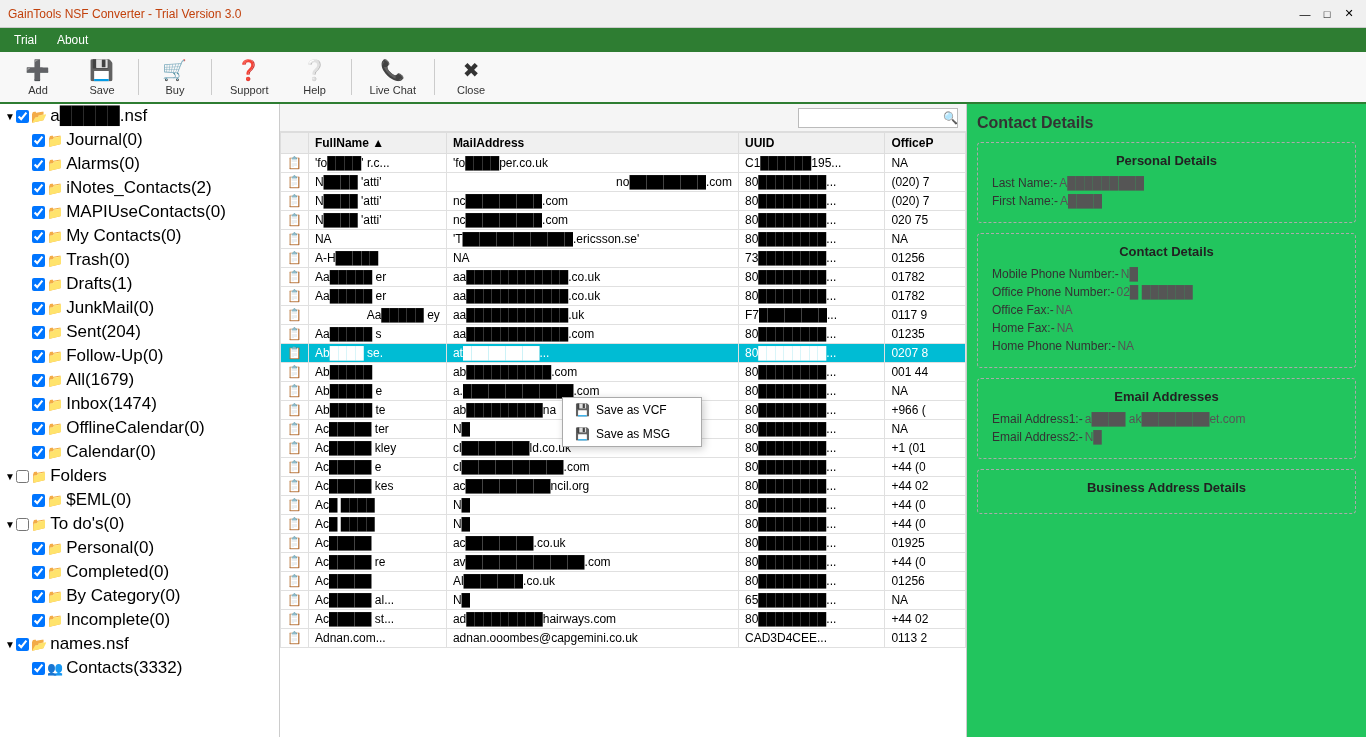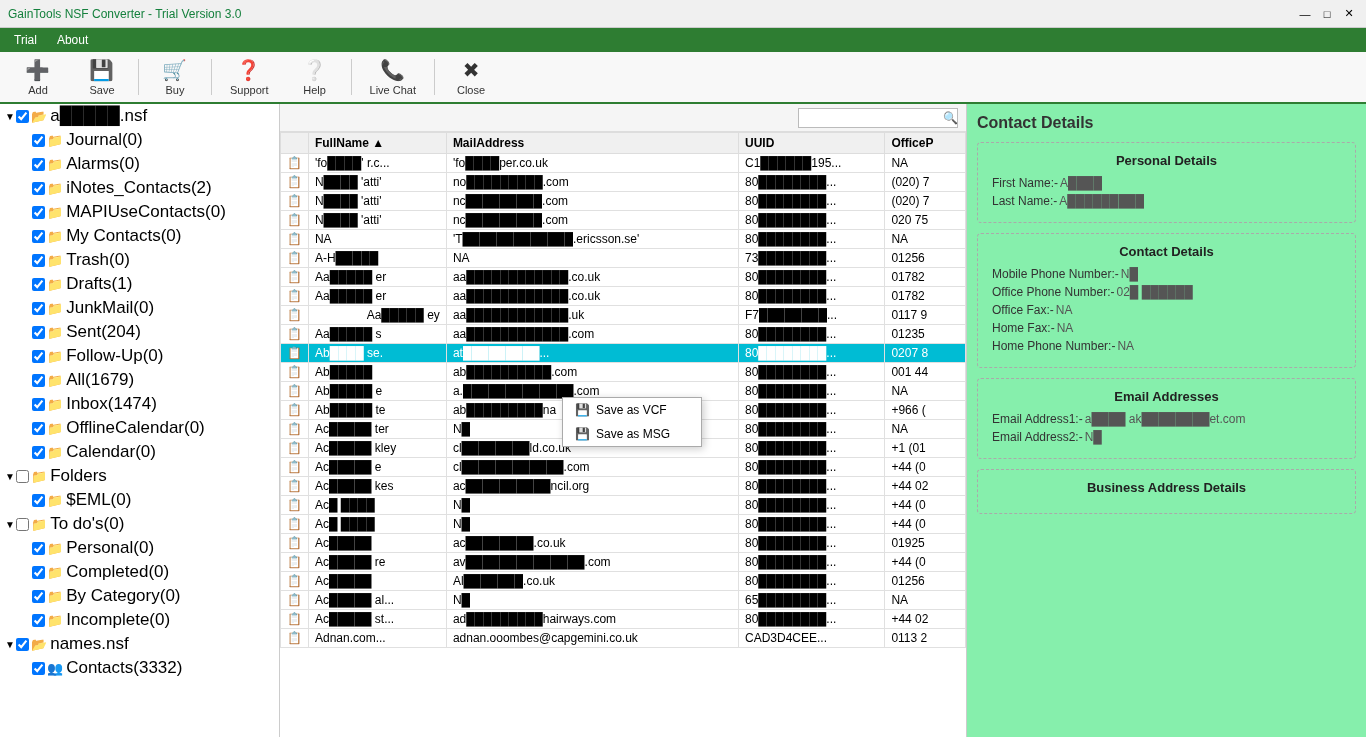--- a/index.html
+++ b/index.html
@@ -8,21 +8,21 @@
     
     .titlebar {
       background: #f0f0f0;
       height: 28px;
       display: flex;
       align-items: center;
       justify-content: space-between;
       padding: 0 8px;
       border-bottom: 1px solid #ccc;
     }
-    .titlebar-title { font-size: 12px; color: #15803d; }
+    .titlebar-title { font-size: 12px; color: #c2410c; }
     .titlebar-controls { display: flex; gap: 4px; }
     .titlebar-btn { width: 18px; height: 18px; display: flex; align-items: center; justify-content: center; font-size: 11px; cursor: pointer; border: none; background: transparent; }
 
     
     .menubar {
       background: #2e7d32;
       height: 24px;
       display: flex;
       align-items: center;
       padding: 0 4px;
@@ -164,21 +164,21 @@
       align-items: center;
       padding: 5px 12px;
       cursor: pointer;
       font-size: 12px;
       gap: 6px;
     }
 
     
     .right-panel {
       width: 400px;
-      background: #86efac;
+      background: #22c55e;
       border-left: 1px solid #ccc;
       overflow-y: auto;
       flex-shrink: 0;
       padding: 10px;
     }
     .detail-title {
       font-size: 16px;
       font-weight: bold;
       color: #333;
       margin-bottom: 10px;
@@ -436,21 +436,21 @@
         <tr>
     <td><span class="row-icon">📋</span></td>
     <td style="max-width:120px;">'fo████' r.c...</td>
     <td style="max-width:220px;">'fo████per.co.uk</td>
     <td style="max-width:100px;">C1██████195...</td>
     <td style="max-width:70px;">NA</td>
   </tr>
             <tr>
     <td><span class="row-icon">📋</span></td>
     <td style="max-width:120px;">N████ 'atti'</td>
-    <td style="max-width:220px;">no█████████.com</td>
+    <td style="max-width:220px;text-align:right;">no█████████.com</td>
     <td style="max-width:100px;">80████████...</td>
     <td style="max-width:70px;">(020) 7</td>
   </tr>
             <tr>
     <td><span class="row-icon">📋</span></td>
     <td style="max-width:120px;">N████ 'atti'</td>
     <td style="max-width:220px;">nc█████████.com</td>
     <td style="max-width:100px;">80████████...</td>
     <td style="max-width:70px;">(020) 7</td>
   </tr>
@@ -630,26 +630,26 @@
         </div>
     </div>
   </div>
 
   <div class="right-panel">
     <div class="detail-title">Contact Details</div>
     <div id="detail-sections">
         <div class="detail-section">
           <div class="detail-section-title">Personal Details</div>
           <div class="detail-row">
+      <span class="detail-label">Last Name:- </span>
+      <span class="detail-value">A█████████</span>
+    </div>
+          <div class="detail-row">
       <span class="detail-label">First Name:- </span>
       <span class="detail-value">A████</span>
-    </div>
-          <div class="detail-row">
-      <span class="detail-label">Last Name:- </span>
-      <span class="detail-value">A█████████</span>
     </div>
         </div>
         <div class="detail-section">
           <div class="detail-section-title">Contact Details</div>
           <div class="detail-row">
       <span class="detail-label">Mobile Phone Number:- </span>
       <span class="detail-value">N█</span>
     </div>
           <div class="detail-row">
       <span class="detail-label">Office Phone Number:- </span>

